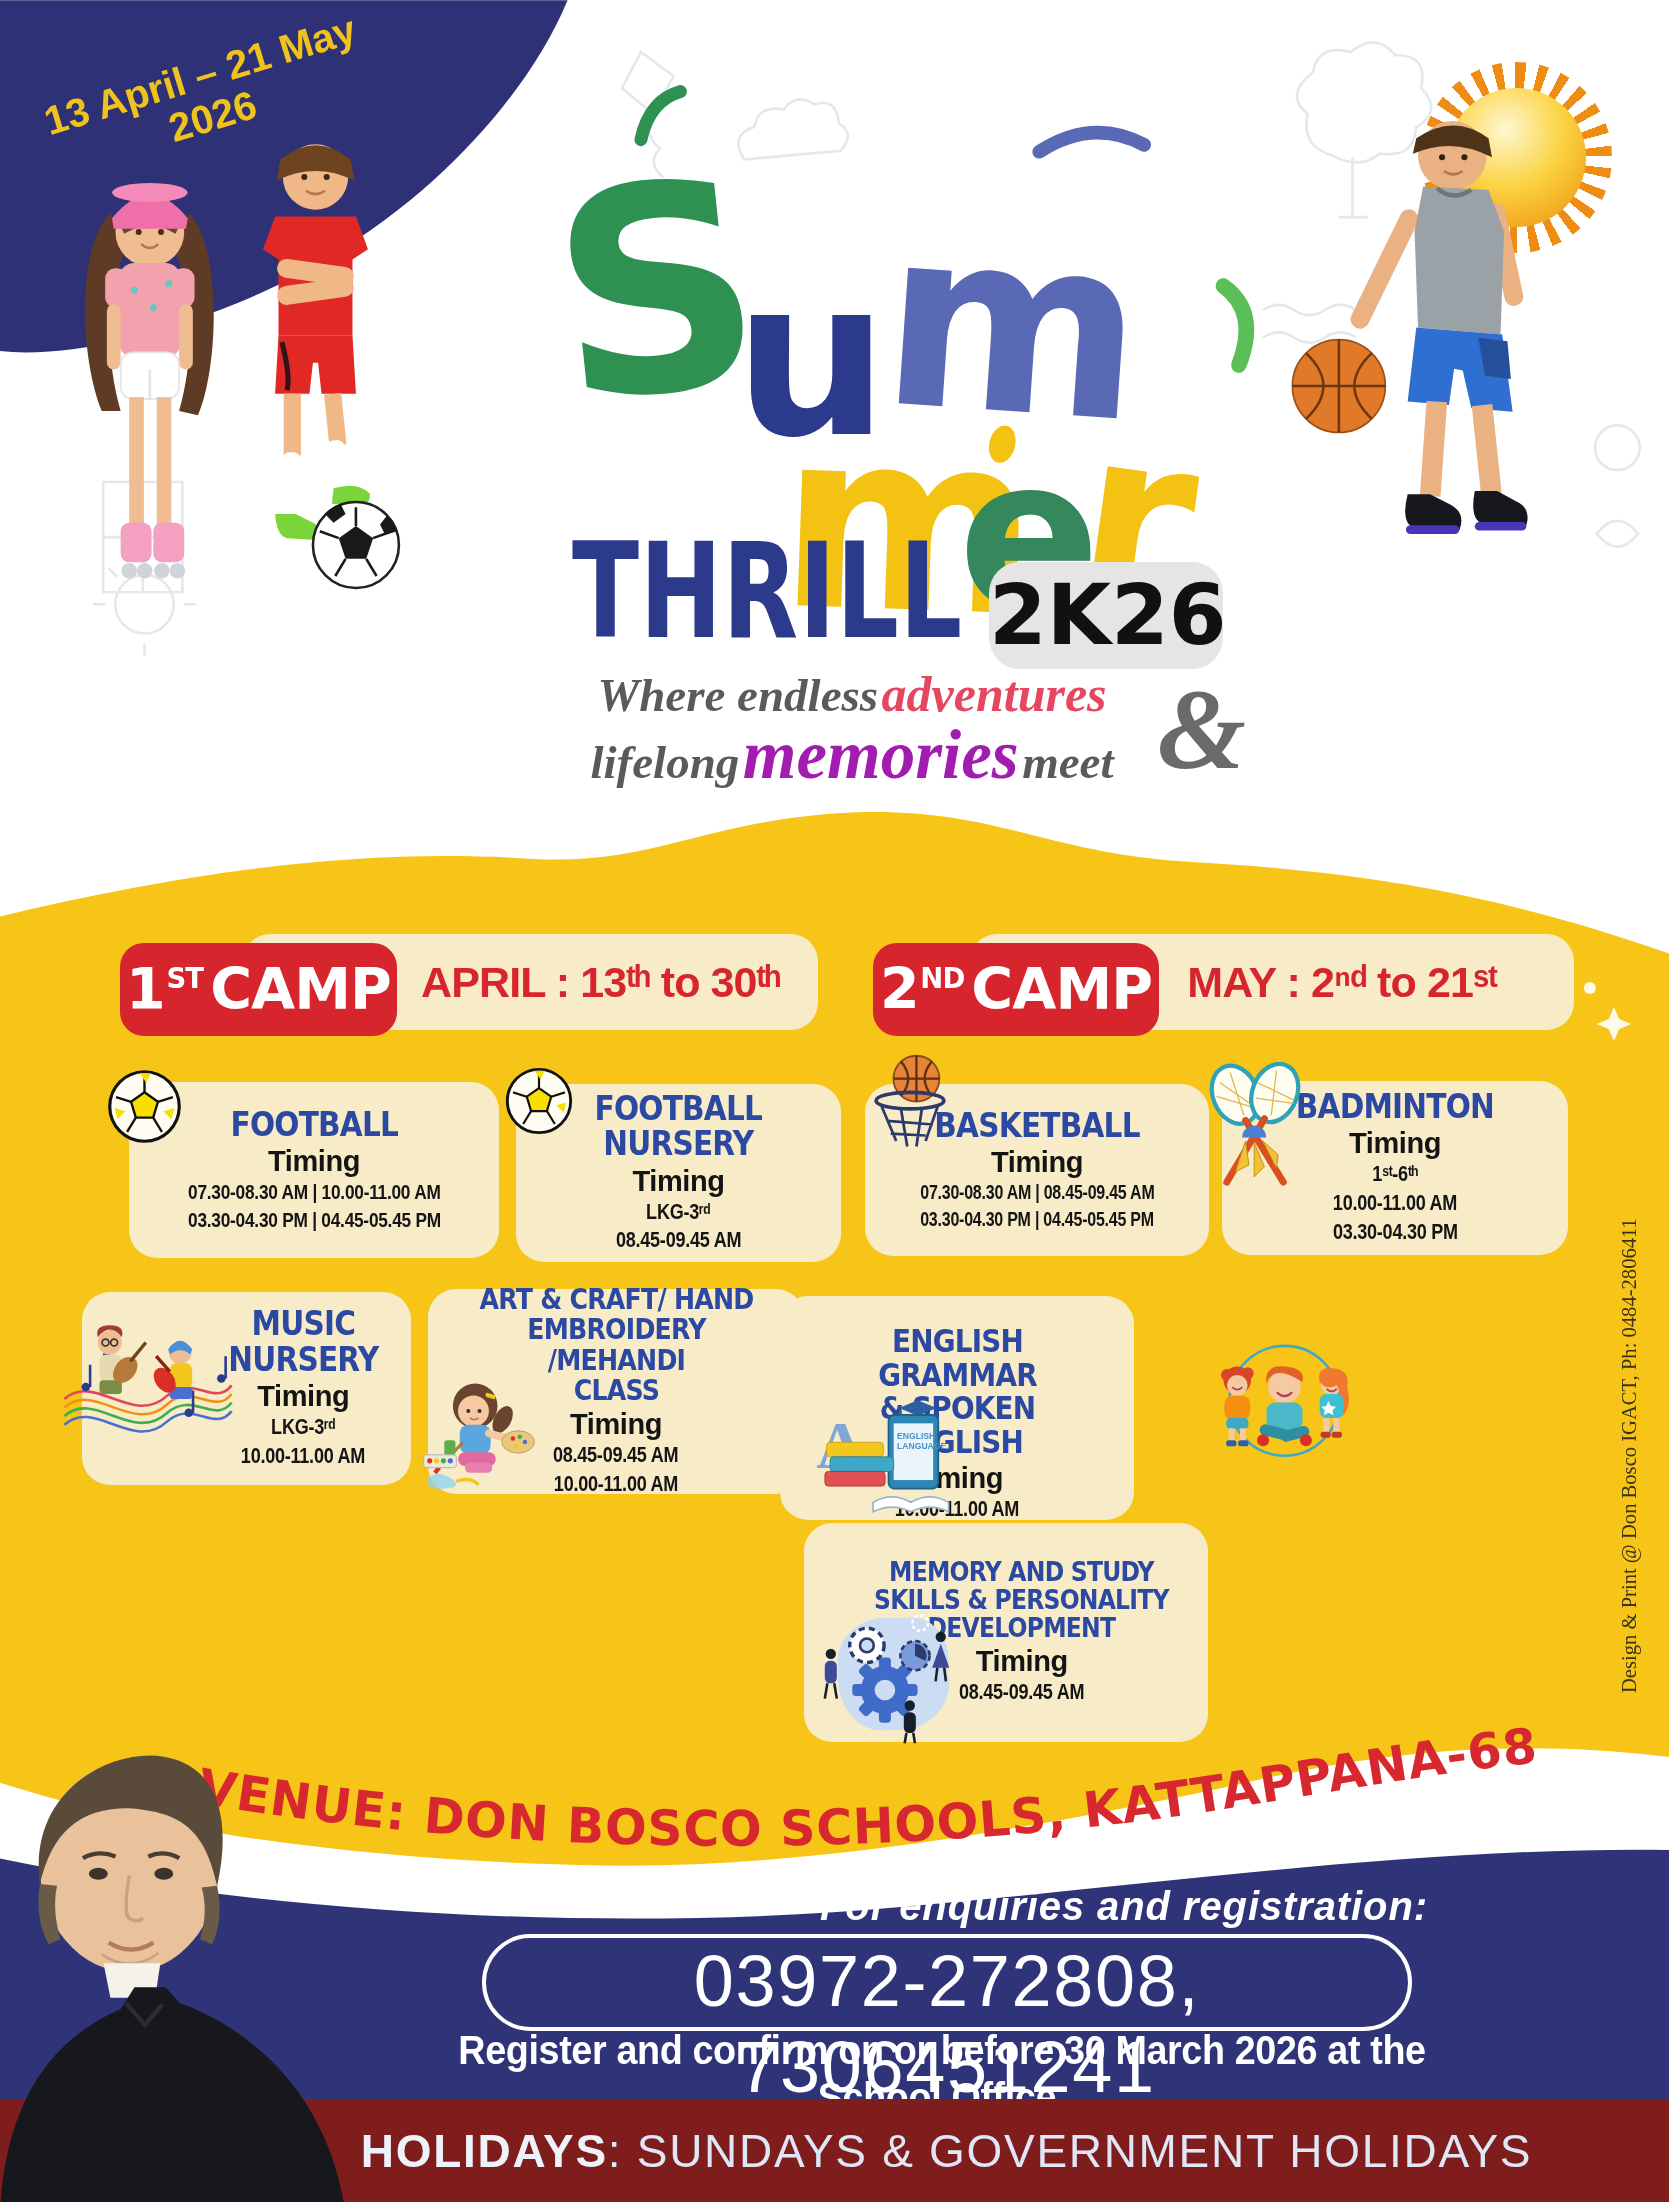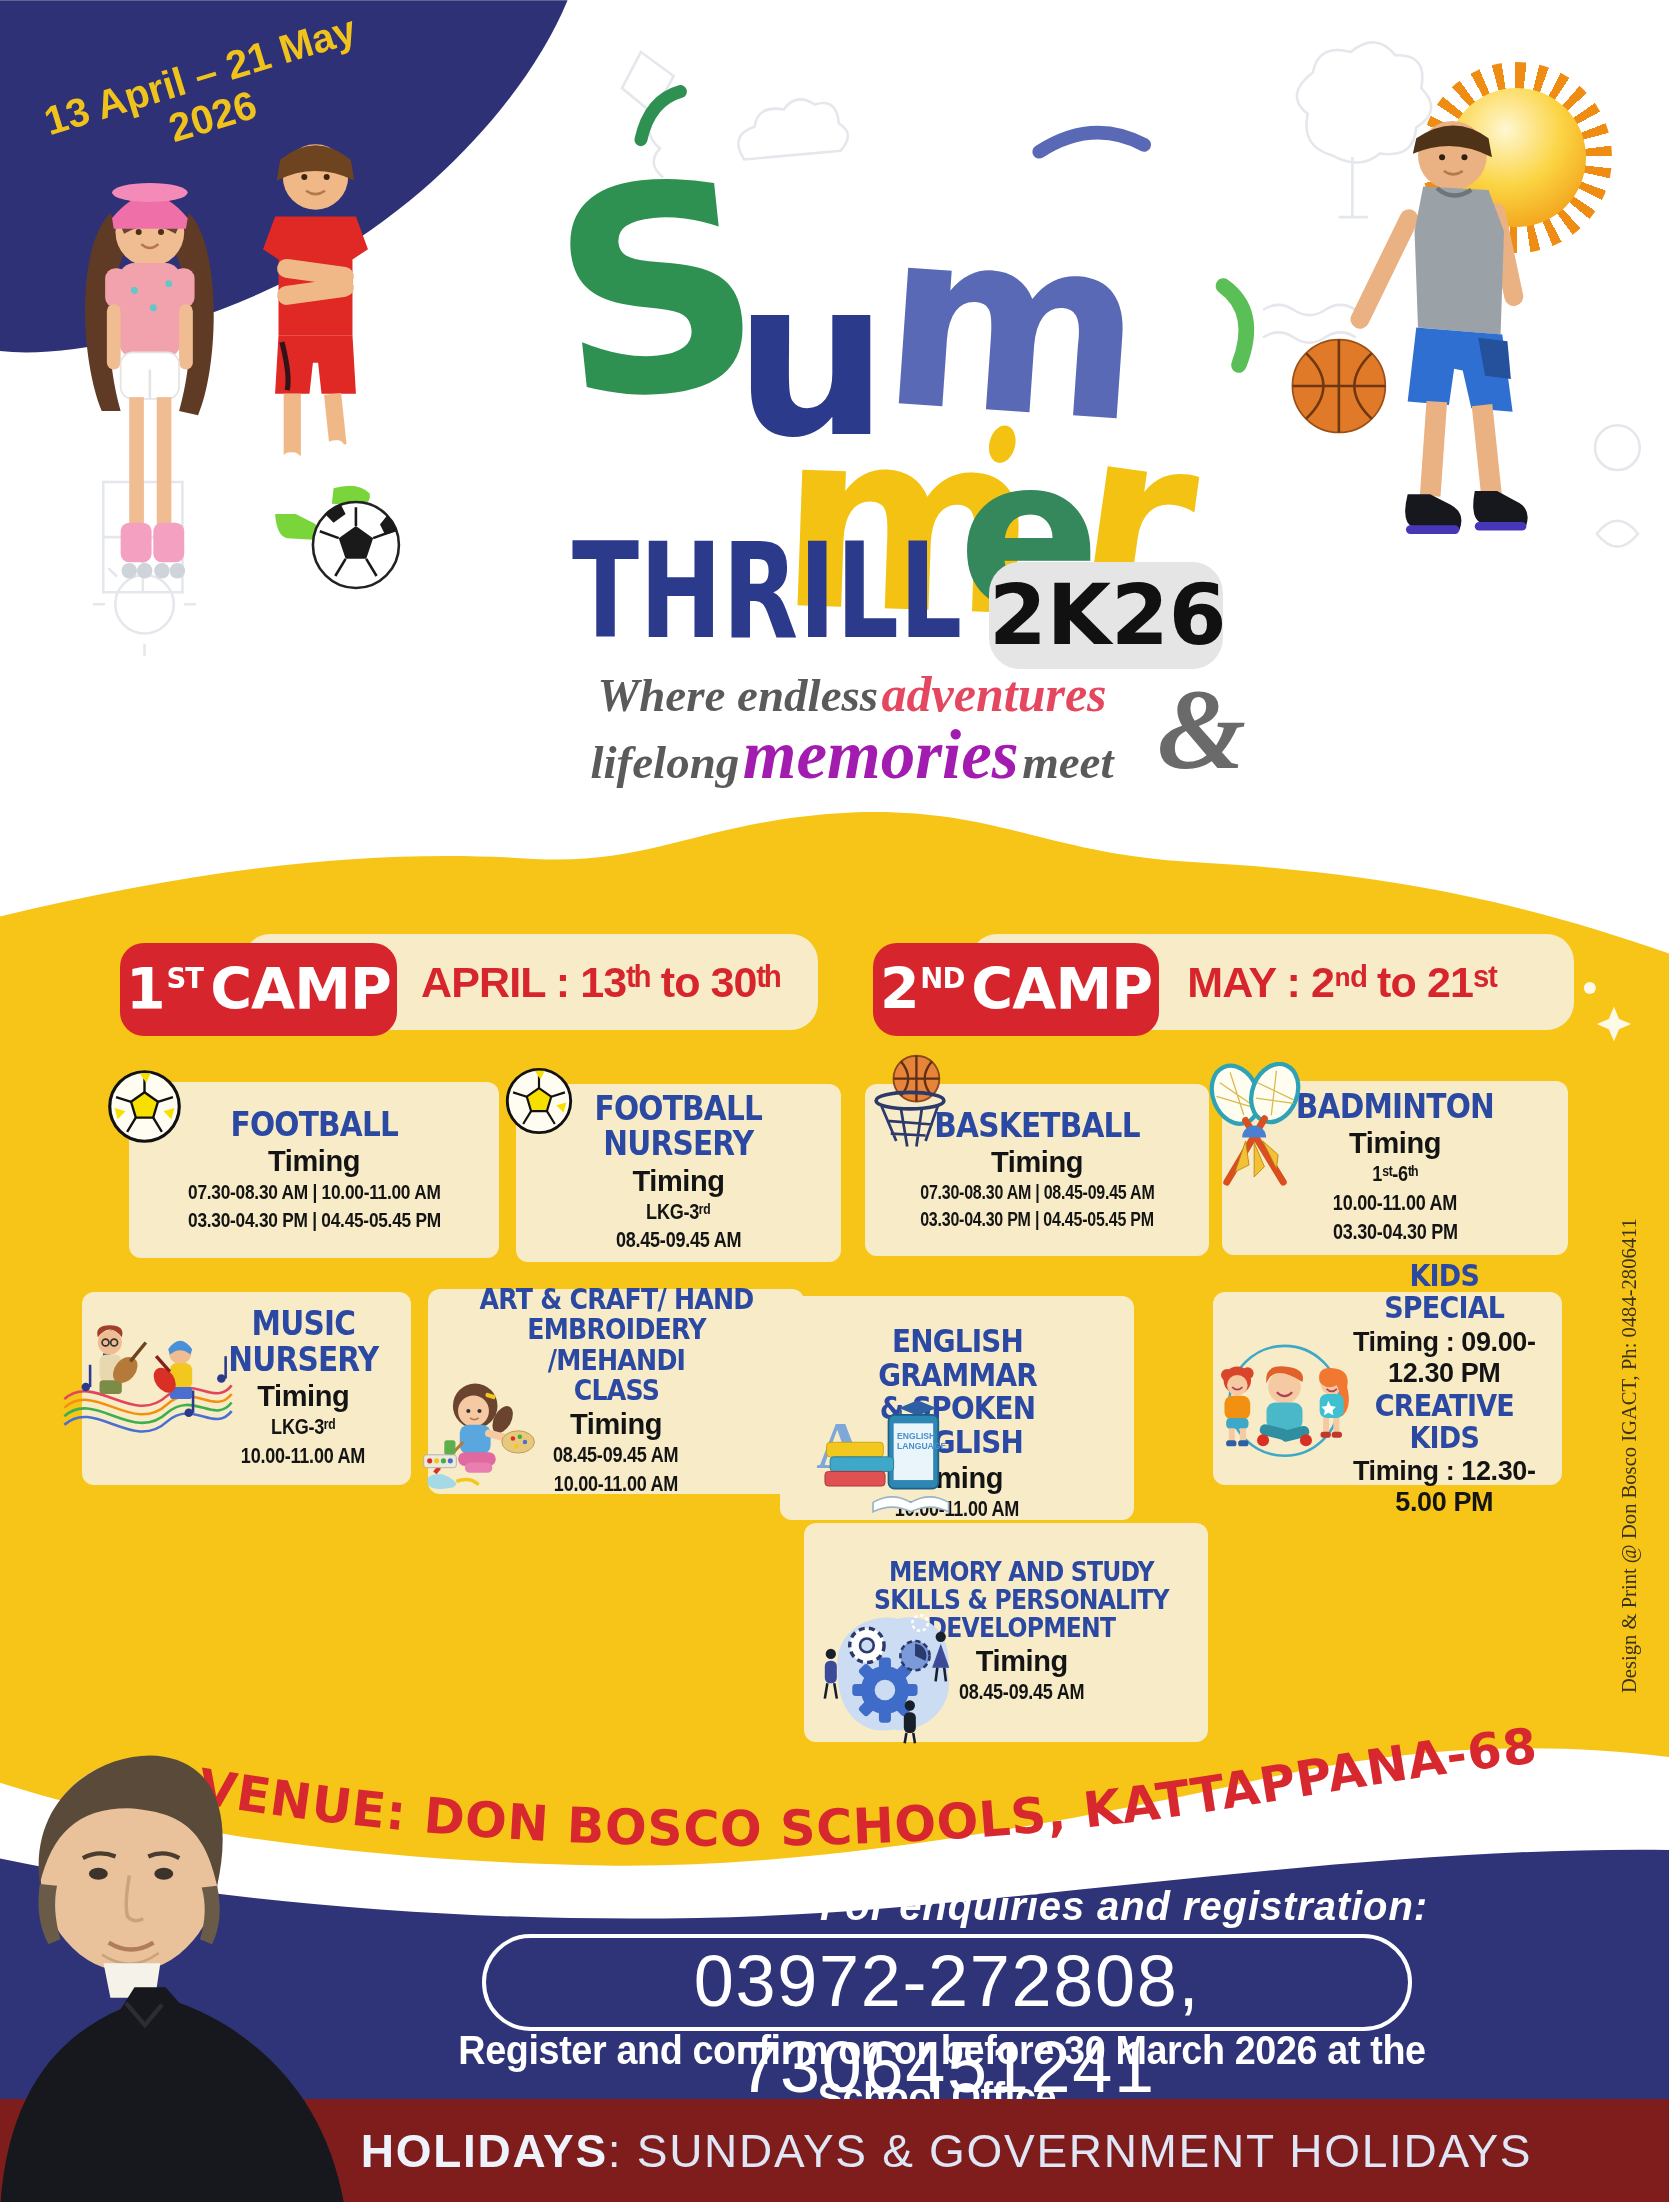--- a/index.html
+++ b/index.html
@@ -55,21 +55,21 @@
   #camp1 .camp-cream{left:97px;width:604px;}
   .camp-date{position:absolute;left:159px;right:19px;top:0;bottom:0;display:flex;align-items:center;
              justify-content:center;font-weight:800;color:#d6252c;font-size:43px;letter-spacing:-0.9px;}
   .camp-pill{position:absolute;left:0;top:8.6px;width:277px;height:93px;background:#d6252c;border-radius:24px;
              color:#fff;display:flex;align-items:center;justify-content:center;font-weight:800;
              font-size:57px;font-family:"DejaVu Sans",sans-serif;letter-spacing:-0.9px;}
   #camp1 .camp-pill{width:286px;}
   .camp-pill sup{font-size:27.5px;margin:-22.4px 6.9px 0 1.7px;}
 
   
-  .card{position:absolute;background:#f8ecc8;border-radius:12px;box-sizing:border-box;
+  .card{position:absolute;background:#f8ecc8;border-radius:28px;box-sizing:border-box;
         display:flex;flex-direction:column;justify-content:center;align-items:center;
         text-align:center;padding:10.3px 15.5px;}
   .card .t{color:#2b49a3;font-weight:800;font-size:34px;line-height:1.05;white-space:pre-line;
            letter-spacing:-0.9px;transform:scaleX(.87);font-family:"DejaVu Sans",sans-serif;}
   .card .l{color:#141414;font-weight:800;font-size:29px;margin-top:2.6px;letter-spacing:-0.4px;}
   .card .v{color:#141414;font-weight:700;font-size:21.5px;line-height:1.34;letter-spacing:-0.3px;
            transform:scaleX(.84);white-space:nowrap;}
   #c0{left:129px;top:1082px;width:370px;height:176px;}
   #c0 .v{font-size:20.6px;}
   #c1{left:516px;top:1084px;width:325px;height:178px;}
@@ -334,26 +334,20 @@
 CLASS</div>
       <div class="l">Timing</div>
       <div class="v">08.45-09.45 AM</div>
       <div class="v">10.00-11.00 AM</div>
     </div>
   <div class="card" id="c6">
       <div class="t">ENGLISH GRAMMAR
 &amp; SPOKEN ENGLISH</div>
       <div class="l">Timing</div>
       <div class="v">10.00-11.00 AM</div>
-    </div>
-  <div class="card" id="c7">
-      <div class="t">KIDS SPECIAL</div>
-      <div class="l">Timing : 09.00-12.30 PM</div>
-      <div class="t">CREATIVE KIDS</div>
-      <div class="l">Timing : 12.30-5.00 PM</div>
     </div>
   <div class="card" id="c8">
       <div class="t">MEMORY AND STUDY
 SKILLS &amp; PERSONALITY
 DEVELOPMENT</div>
       <div class="l">Timing</div>
       <div class="v">08.45-09.45 AM</div>
     </div>
 
   <svg class="card-icon" id="ic0" viewBox="0 0 100 100">

